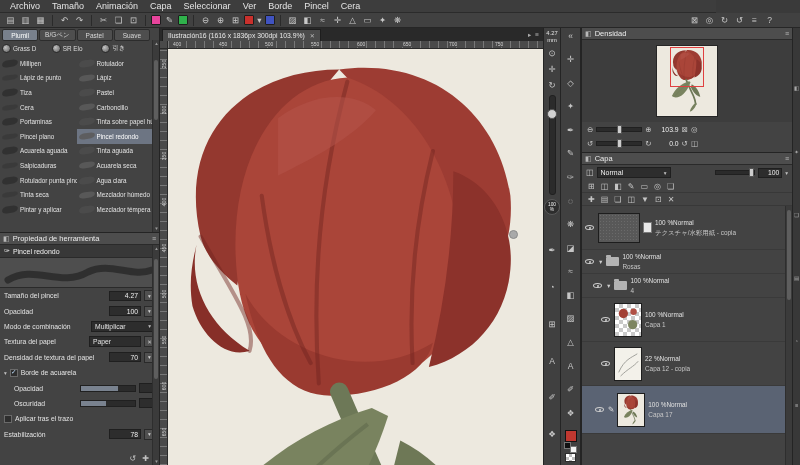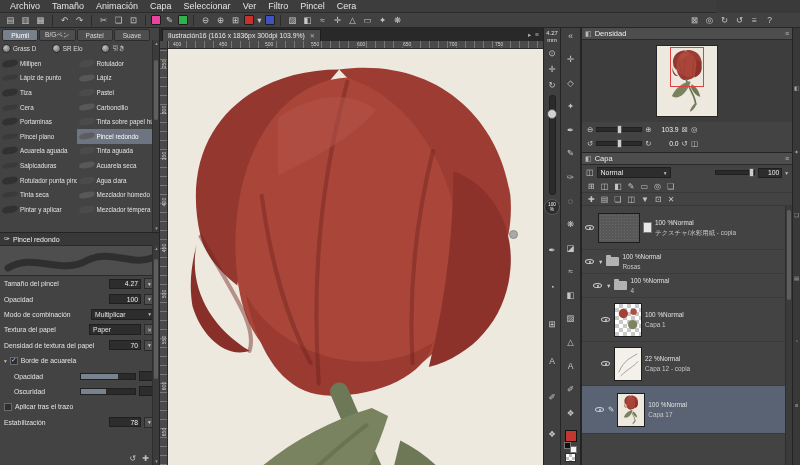--- a/index.html
+++ b/index.html
@@ -149,21 +149,21 @@
   </defs>
 </svg>
 
 <div id="menubar">
   <span>Archivo</span>
   <span>Tamaño</span>
   <span>Animación</span>
   <span>Capa</span>
   <span>Seleccionar</span>
   <span>Ver</span>
-  <span>Filtro</span>
+  <span>Borde</span>
   <span>Pincel</span>
   <span>Cera</span>
 </div>
 
 <div id="topbar">
   <span class="tbi">▤</span>
   <span class="tbi">▥</span>
   <span class="tbi">▦</span>
   <span class="sep"></span>
   <span class="tbi">↶</span>
@@ -314,20 +314,25 @@
       </div>
   </div>
   <div class="vscroll">
       <span class="varr" style="top:1px">▲</span>
       <div class="vthumb" style="top:20px;height:60px"></div>
       <span class="varr" style="bottom:1px">▼</span>
     </div>
 </div>
 
 <div id="toolprop">
+  <div class="panel-header">
+    <span class="ph-i">◧</span>
+    <span>Propiedad de herramienta</span>
+    <span class="ph-m">≡</span>
+  </div>
   <div class="tname">
     <span>✑</span>
     <span>Pincel redondo</span>
   </div>
   <div class="tpreview">
     <svg viewBox="0 0 160 30" width="160" height="30">
         <path d="M8,22 C35,6 60,30 88,14 C110,3 132,20 152,12" fill="none" stroke="#2c2c2c" stroke-width="7" stroke-linecap="round" stroke-opacity="0.9"></path>
       </svg>
   </div>
   <div class="prow">

